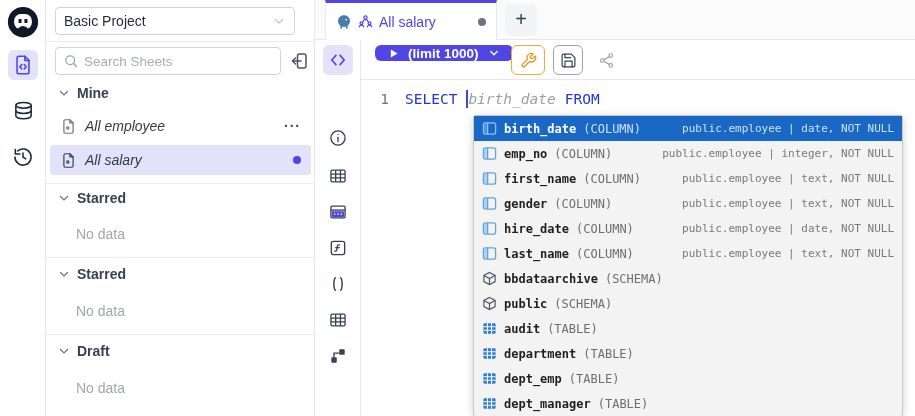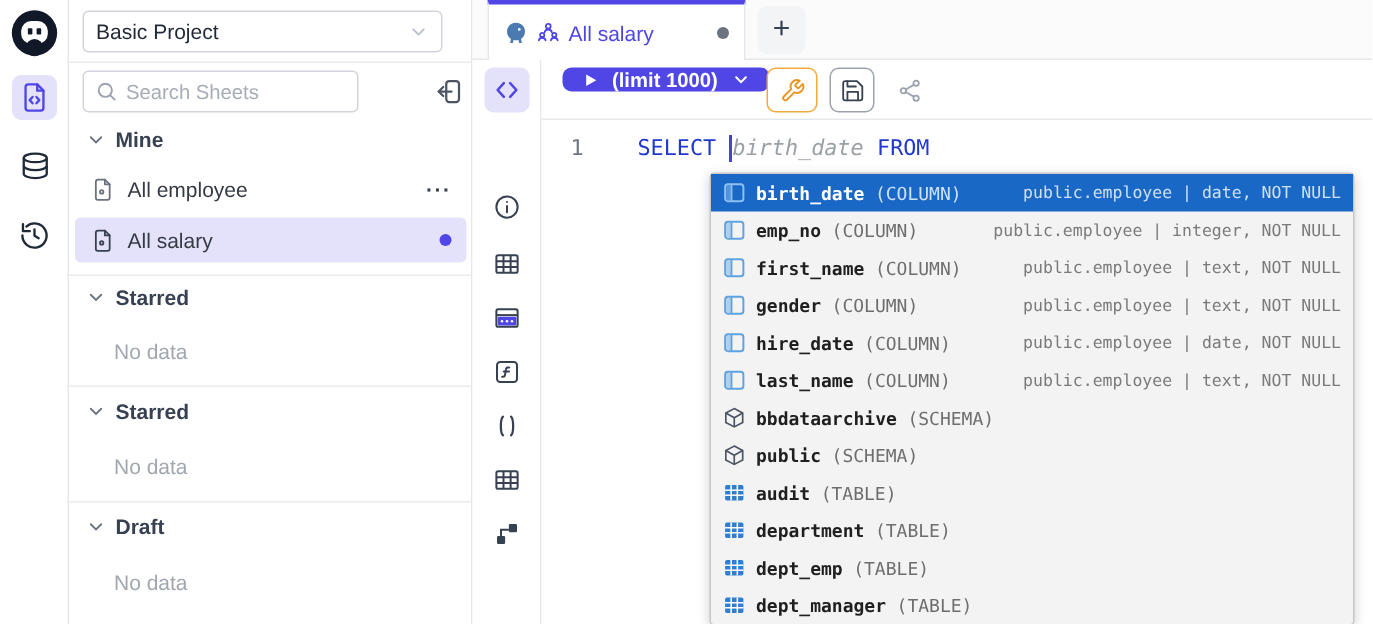--- a/index.html
+++ b/index.html
@@ -18,33 +18,33 @@
   .rail-btn.plain { color:#1f2937; }
 
   
   .panel { position:absolute; left:46px; top:0; width:269px; height:416px; background:#fff;
            border-right:1px solid #e5e7eb; }
   .project-select { position:absolute; left:9px; top:7px; width:240px; height:28px;
            border:1px solid #d1d5db; border-radius:4px; background:#fff;
            display:flex; align-items:center; padding:0 8px; font-size:14px; color:#1f2937; cursor:pointer; }
   .project-select .lbl { flex:1; }
   .hdiv { position:absolute; left:0; width:269px; height:1px; background:#ececef; }
-  .search-wrap { position:absolute; left:9px; top:47px; width:184px; height:28px; }
+  .search-wrap { position:absolute; left:9px; top:47px; width:226px; height:28px; }
   .search-wrap svg { position:absolute; left:8px; top:6px; }
   .search-input { width:100%; height:100%; border:1px solid #d1d5db; border-radius:4px;
            padding:0 8px 0 28px; font-size:13.5px; font-family:"Liberation Sans",sans-serif; color:#374151; outline:none; }
   .search-input::placeholder { color:#a7adb7; }
   .import-btn { position:absolute; left:243px; top:51px; width:20px; height:20px; color:#4b5563; cursor:pointer; }
 
   .section-hd { position:absolute; left:12px; display:flex; align-items:center; gap:7px;
            font-size:14px; font-weight:700; color:#374151; cursor:pointer; }
   .sheet-row { position:absolute; left:4px; width:261px; height:30px; border-radius:4px;
            display:flex; align-items:center; gap:8px; padding:0 10px; font-size:14px; color:#353b45; cursor:pointer; }
   .sheet-row.selected { background:#e4e2fa; }
-  .sheet-row .grow { flex:1; }
+  .sheet-row .grow { flex:1;font-style:italic; }
   .more-dots { color:#374151; font-weight:700; letter-spacing:1px; font-size:14px; }
   .blue-dot { width:8px; height:8px; border-radius:50%; background:#4f46e5; }
   .no-data { position:absolute; left:30px; font-size:14px; color:#a1a7b0; }
 
   
   .tabbar { position:absolute; left:315px; top:0; right:0; height:40px; background:#fbfbfc;
             border-bottom:1px solid #e5e7eb; }
   .tab { position:absolute; left:10px; top:0; height:40px; width:172px; background:#fff;
          border-left:1px solid #e5e7eb; border-right:1px solid #e5e7eb; border-top:3px solid #4f46e5;
          display:flex; align-items:center; gap:6px; padding:0 10px; cursor:pointer; }
@@ -70,21 +70,21 @@
               display:flex; align-items:center; justify-content:center; cursor:pointer; }
   .wrench-btn { left:150px; width:34px; border:1.5px solid #f3a93c; }
   .save-btn   { left:192px; width:30px; border:1px solid #9ca3af; }
   .share-btn  { left:230px; width:30px; border:none; }
 
   
   .editor { position:absolute; left:361px; top:80px; right:0; bottom:0; background:#fff; }
   .code-line { position:absolute; top:9px; left:0; display:flex; align-items:center;
                font-family:"DejaVu Sans Mono", monospace; font-size:14.5px; line-height:20px; }
   .gutter { width:44px; text-align:right; padding-right:16px; color:#6e7681; }
-  .kw { color:#2138cf;margin-left:20px; }
+  .kw { color:#2138cf; }
   .caret { display:inline-block; width:2px; height:18px; background:#4745c8; vertical-align:middle; margin:0 0 0 9px; }
   .ghost { color:#9aa0a6; font-style:italic; }
   .sp-r { margin-right:9px; } .sp-l { margin-left:9px; }
 
   
   .suggest { position:absolute; left:112px; top:35px; width:430px; background:#f3f3f3;
              border:1px solid #c8c8c8; border-radius:3px; box-shadow:0 2px 8px rgba(0,0,0,.18); z-index:5; }
   .sg-row { height:25px; display:flex; align-items:center; gap:7px; padding:0 8px;
             font-family:"DejaVu Sans Mono", monospace; font-size:12px; cursor:pointer; }
   .sg-row .nm { font-weight:700; color:#1f1f1f; white-space:nowrap; }

